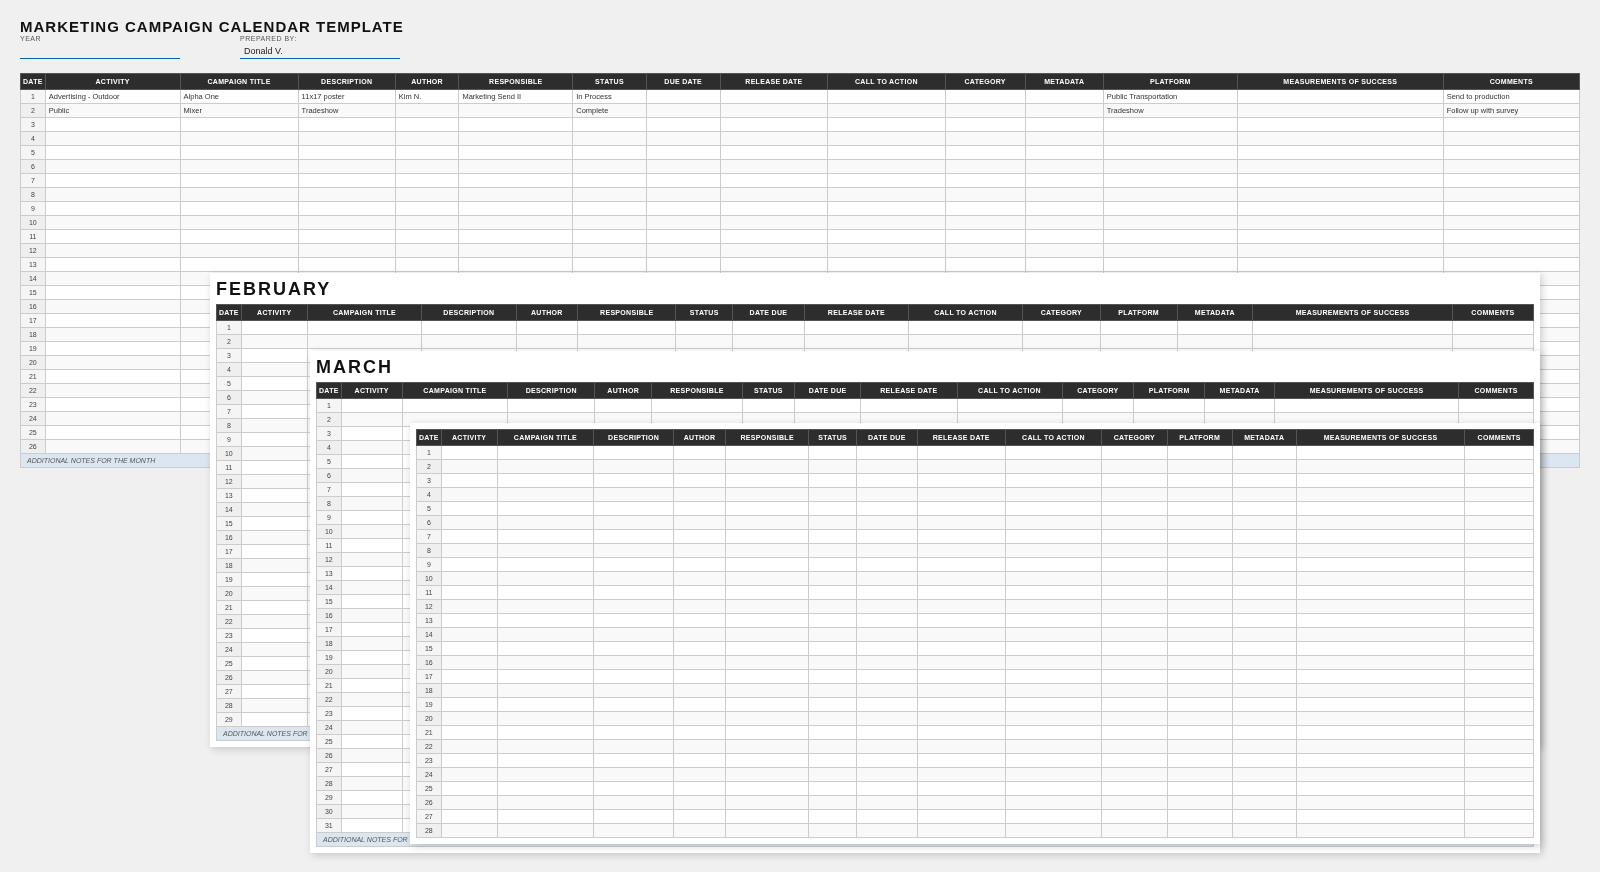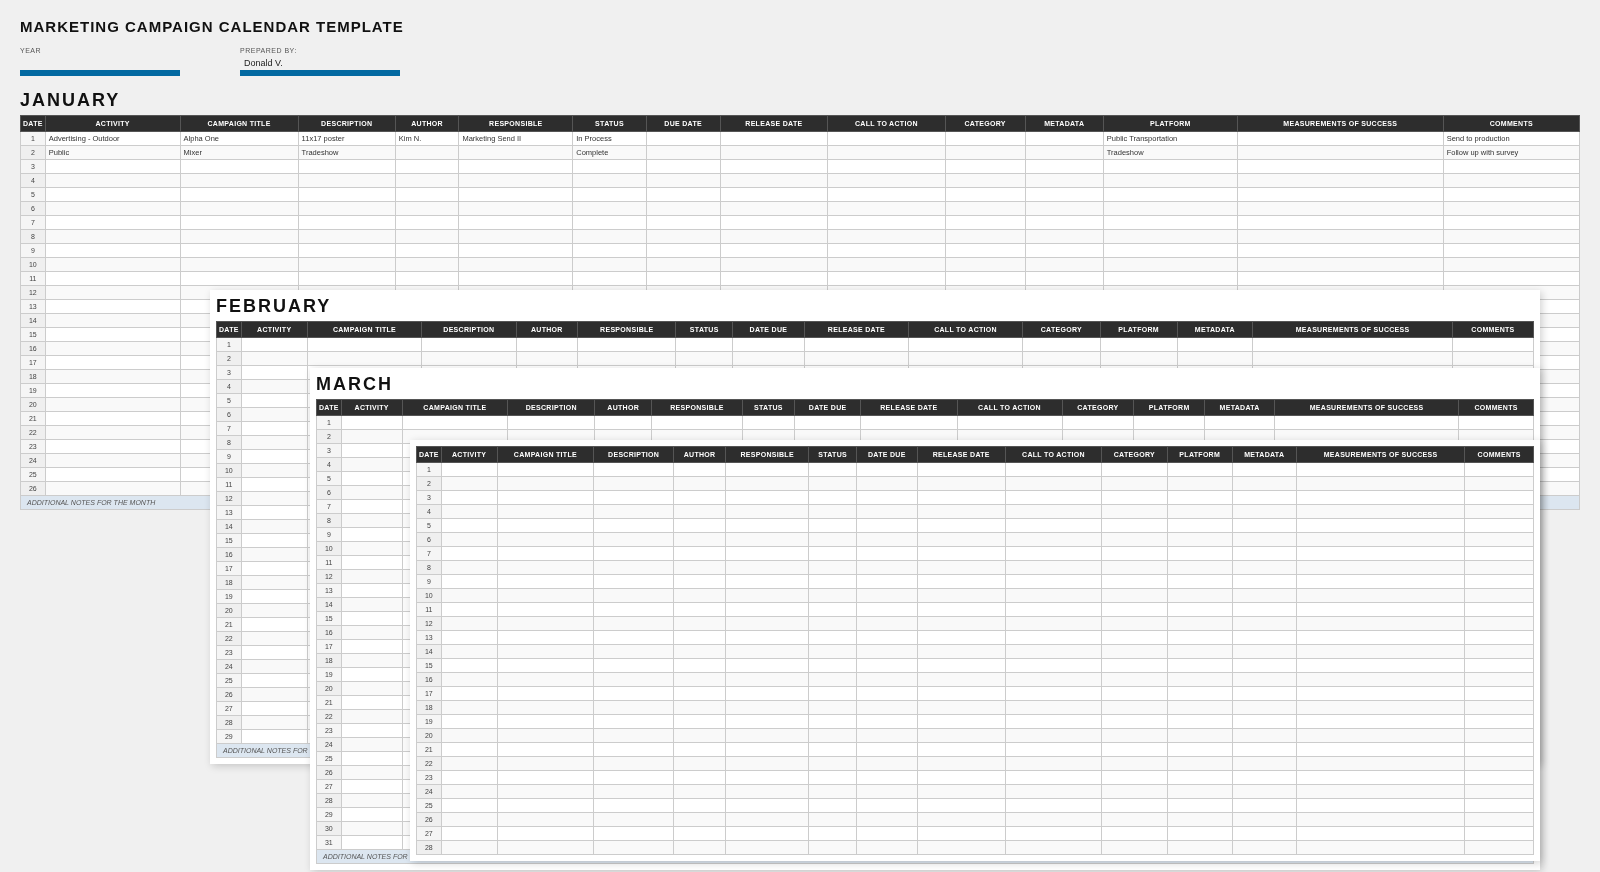--- a/index.html
+++ b/index.html
@@ -8,39 +8,39 @@
       background: #f0f0f0;
       font-size: 9px;
       color: #222;
       padding: 18px 20px;
       min-width: 1560px;
     }
     .page-title {
       font-size: 15px;
       font-weight: bold;
       letter-spacing: 1px;
-      margin-bottom: 12px;
+      margin-bottom: 0;
       color: #111;
     }
     .header-fields {
       display: flex;
       gap: 60px;
       margin-bottom: 14px;
     }
     .field-group label {
       display: block;
       font-size: 7px;
       color: #555;
       letter-spacing: 0.5px;
       margin-bottom: 2px;
       text-transform: uppercase;
     }
     .field-group input {
       border: none;
-      border-bottom: 6px solid #0369a1;
+      border-bottom: 1px solid #0369a1;
       background: transparent;
       width: 160px;
       font-size: 9px;
       color: #222;
       outline: none;
       padding: 2px 4px;
     }
     .month-title {
       font-size: 18px;
       font-weight: bold;
@@ -143,21 +143,20 @@
   </div>
   <div class="field-group">
     <label>PREPARED BY:</label>
     <input type="text" value="Donald V." style="">
   </div>
 </div>
 
 <div class="main-wrapper">
 
   <div class="jan-section">
-    <div class="month-title">JANUARY</div>
     <table class="cal-table">
       <thead>
         <tr id="jan-header">
             <th>DATE</th>
             <th>ACTIVITY</th>
             <th>CAMPAIGN TITLE</th>
             <th>DESCRIPTION</th>
             <th>AUTHOR</th>
             <th>RESPONSIBLE</th>
             <th>STATUS</th>

